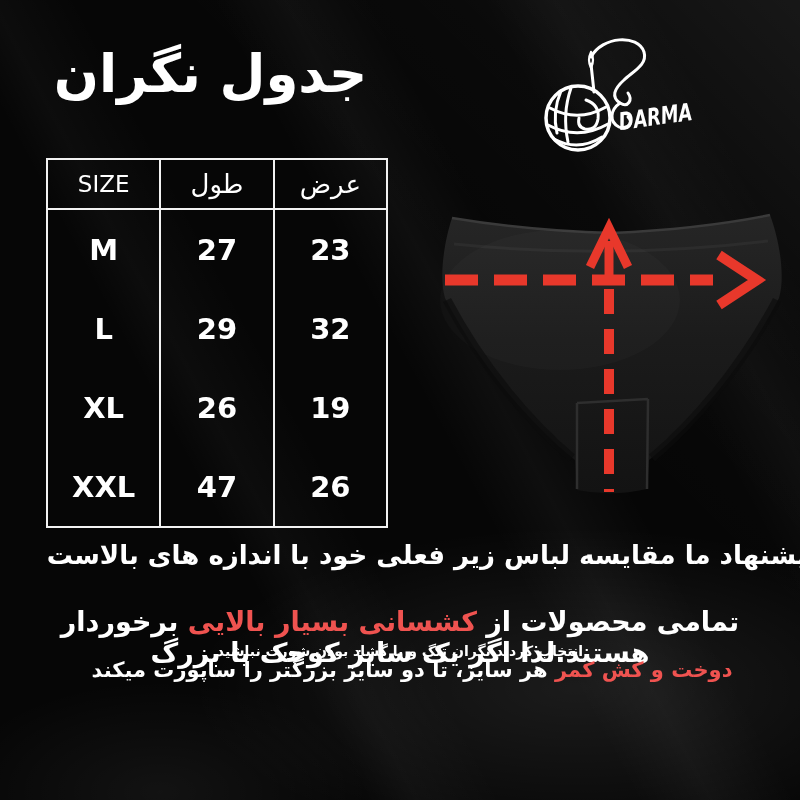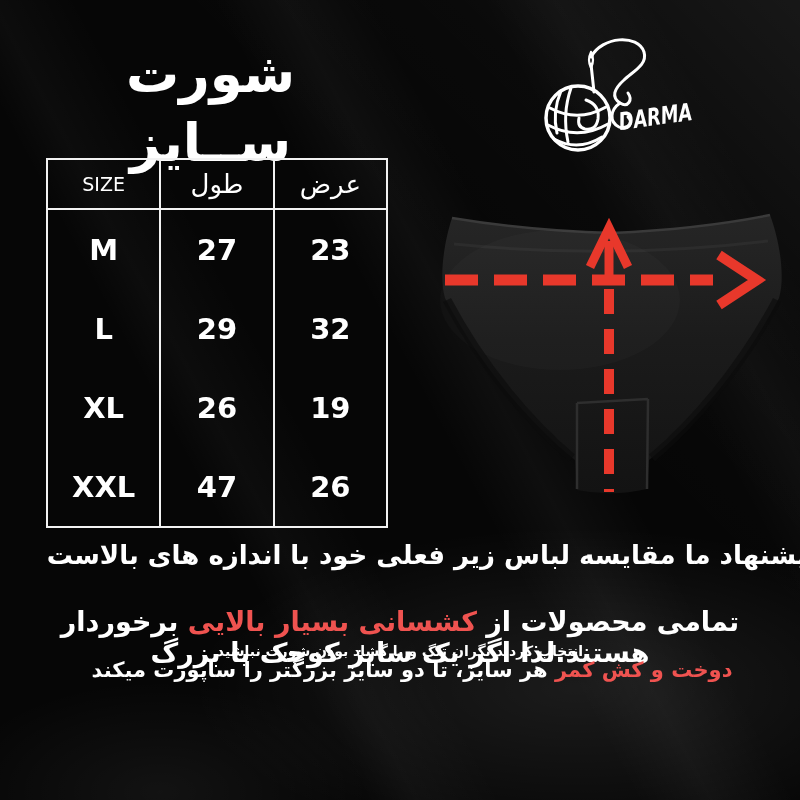--- a/index.html
+++ b/index.html
@@ -19,21 +19,21 @@
     text-align:center;direction:rtl;letter-spacing:-1px;
   }
   .logo{position:absolute;left:540px;top:30px;width:225px;height:130px;}
   
   .size-table{
     position:absolute;left:46px;top:158px;width:342px;height:361px;
     border-collapse:collapse;table-layout:fixed;
   }
   .size-table, .size-table th{border:2px solid #f2f2f2;}
   .size-table th{
-    height:46px;font-size:19px;font-weight:400;color:#fff;
+    height:46px;font-size:23px;font-weight:400;color:#fff;
     text-align:center;vertical-align:middle;
   }
   .size-table th.fa{font-size:26px;font-weight:400;direction:rtl;}
   .size-table td{
     border-left:2px solid #f2f2f2;border-right:2px solid #f2f2f2;
     border-top:0;border-bottom:0;
     height:77px;text-align:center;vertical-align:middle;
     font-size:29px;font-weight:700;color:#fff;
   }
   
@@ -47,21 +47,21 @@
   .note-2{top:606px;font-size:27px;}
   .note-3{top:643px;font-size:14px;}
   .note-4{top:658px;font-size:21px;padding-left:12px;}
   .red{color:#ef5350;}
 </style>
 </head>
 <body>
 
 <div class="page">
 
-  <div class="title">شورت ســایز</div>
+  <div class="title">جدول نگران</div>
 
   <svg class="logo" viewBox="0 0 225 130">
     <g fill="none" stroke="#ffffff" stroke-linecap="round">
       <circle cx="38" cy="88" r="32" stroke-width="3.5"></circle>
       <path d="M10 78 Q38 93 66 77" stroke-width="3"></path>
       <path d="M8 95 Q38 111 68 94" stroke-width="3"></path>
       <path d="M14 109 Q38 122 62 107" stroke-width="3"></path>
       <path d="M21 61 Q12 82 17 103" stroke-width="3"></path>
       <path d="M31 58 Q22 84 28 112" stroke-width="3"></path>
       <path d="M46 70 Q60 75 58 89 Q56 101 45 99 Q37 97 39 88" stroke-width="3"></path>

